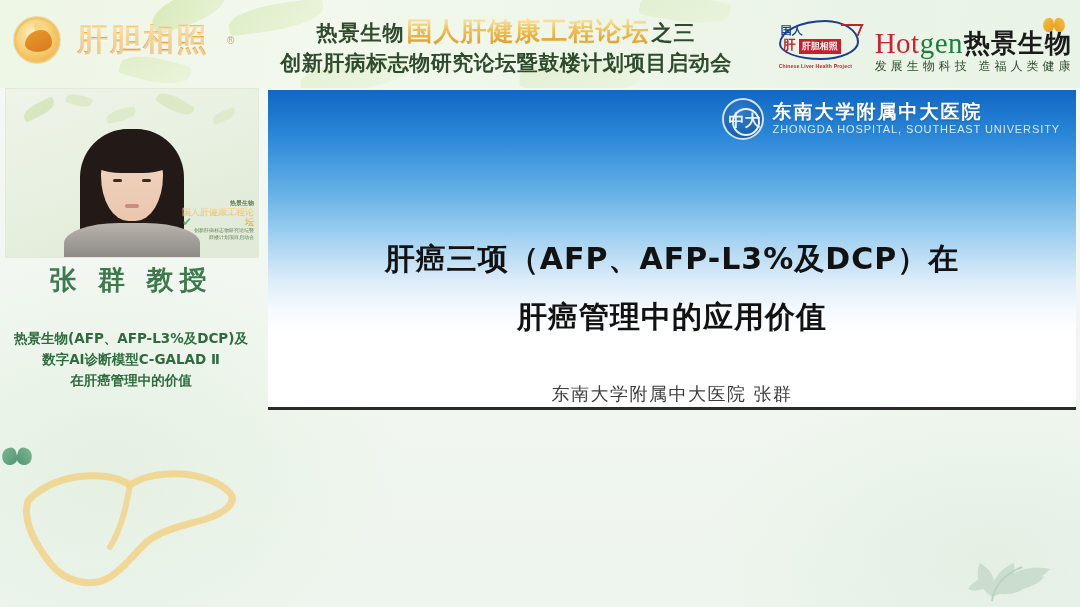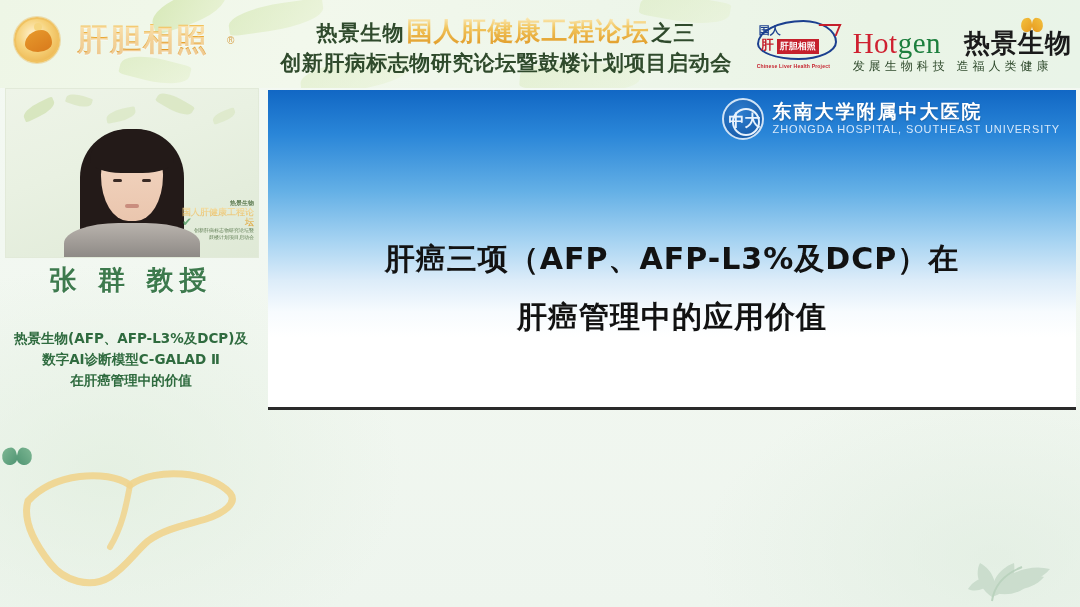--- a/index.html
+++ b/index.html
@@ -134,21 +134,21 @@
     position: absolute; left: 2px; bottom: -1px;
     font-size: 5px; color: #c5202c; font-weight: bold; letter-spacing: .2px;
     white-space: nowrap; font-family: "Liberation Sans", sans-serif;
   }
   .clhp-arrow {
     position: absolute; right: 2px; top: 6px;
     width: 22px; height: 12px;
     border-top: 2px solid #c5202c; border-right: 2px solid #c5202c;
     transform: skewX(-22deg);
   }
-  .hotgen { position: relative; display:flex; align-items:center; gap:23px;}
+  .hotgen { position: relative; display:flex; align-items:center; gap:1px;}
   .hotgen-word {
     font-size: 29px; letter-spacing: .5px;
     font-family: "Liberation Serif", "DejaVu Serif", serif;
     line-height: 30px;
   }
   .hotgen-word .h { color: #cf2030; }
   .hotgen-word .g { color: #1d7f3e; }
   .hotgen-cn {
     font-size: 26px; font-weight: bold; color: #1b1b1b; letter-spacing: 1px;
     font-family: "DejaVu Sans", sans-serif;
@@ -452,20 +452,21 @@
         <div class="hl-cn">东南大学附属中大医院</div>
         <div class="hl-en">ZHONGDA HOSPITAL, SOUTHEAST UNIVERSITY</div>
       </div>
     </div>
 
     <div class="slide-title">
       <div>肝癌三项（AFP、AFP-L3%及DCP）在</div>
       <div>肝癌管理中的应用价值</div>
     </div>
 
+    <div class="slide-presenter">东南大学附属中大医院  张群</div>
   </div>
 
   <svg class="leaf-deco" viewBox="0 0 150 62">
     <g fill="#bcd3c0" opacity=".85">
       <path d="M74 54 C72 40, 80 26, 96 20 C98 34, 92 48, 74 54 Z"></path>
       <path d="M74 54 C62 46, 56 32, 62 20 C76 28, 80 42, 74 54 Z"></path>
       <path d="M78 50 C86 38, 102 32, 116 36 C108 48, 92 54, 78 50 Z"></path>
       <path d="M80 44 C94 34, 112 30, 126 34 C116 46, 96 50, 80 44 Z"></path>
       <path d="M84 38 C98 26, 116 22, 132 26 C122 38, 102 44, 84 38 Z"></path>
       <path d="M50 46 C56 36, 68 32, 76 36 C70 46, 58 50, 50 46 Z"></path>

